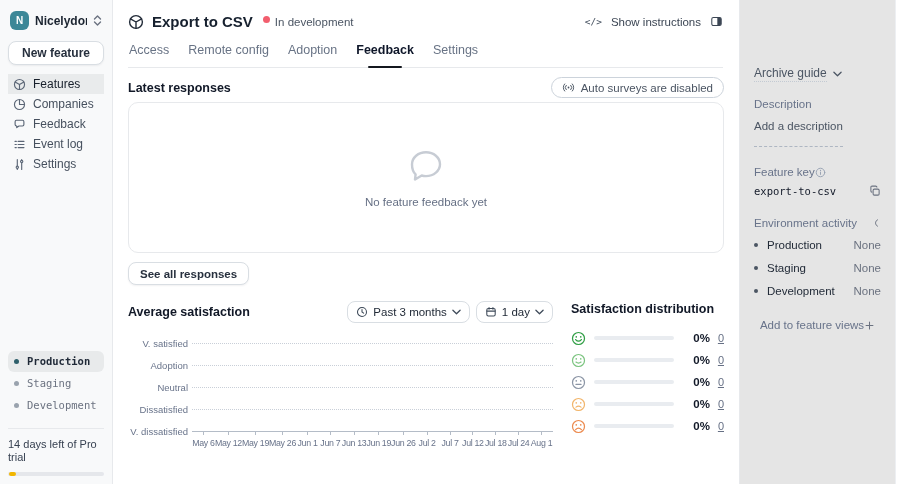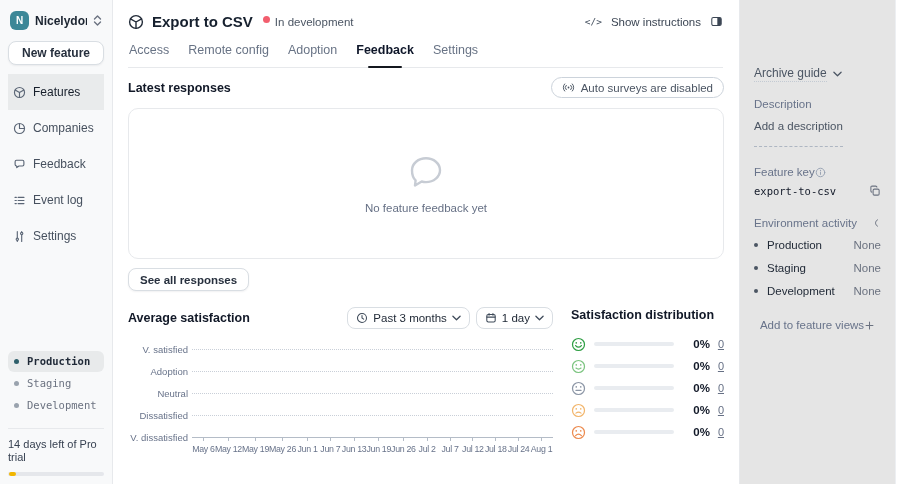--- a/index.html
+++ b/index.html
@@ -8,21 +8,21 @@
 
   
   .sidebar{width:113px;min-width:113px;background:#f8f9fa;border-right:1px solid #e7e9ec;display:flex;flex-direction:column;padding:11px 8px 8px}
   .org-row{display:flex;align-items:center;gap:6px;padding:0 2px;cursor:pointer}
   .avatar{width:19px;height:19px;border-radius:6px;background:currentColor;display:flex;align-items:center;justify-content:center;flex:none}
   .avatar-letter{color:#fff;font-size:10px;font-weight:700}
   .org-name{font-weight:700;font-size:12px;color:#1b2430;flex:1;white-space:nowrap;overflow:hidden}
   .updown{color:#6b7280;flex:none;display:flex}
   .new-feature{margin-top:11px;height:24px;background:#fff;border:1px solid #d9dee3;border-radius:8px;font-family:inherit;font-size:12px;font-weight:700;color:#27303e;box-shadow:0 1px 2px rgba(16,24,40,.06);cursor:pointer}
   .nav{margin-top:9px;display:flex;flex-direction:column;gap:0}
-  .nav-item{display:flex;align-items:center;gap:7px;height:36px;padding:8px 5px;border-radius:0;color:#46505e;font-size:12px;cursor:pointer;white-space:nowrap}
+  .nav-item{display:flex;align-items:center;gap:7px;height:20px;padding:8px 5px;border-radius:0;color:#46505e;font-size:12px;cursor:pointer;white-space:nowrap}
   .nav-item.active{background:#e9ebec;color:#171f2b;font-weight:500}
   .nav-item svg{flex:none;color:#5b6676}
   .spacer{flex:1}
   .envs{display:flex;flex-direction:column;gap:1px;font-family:"DejaVu Sans Mono",monospace;font-size:10.5px}
   .env-item{display:flex;align-items:center;gap:8px;height:21px;padding:0 6px;border-radius:6px;color:#6b7280;cursor:pointer;white-space:nowrap}
   .env-item.active{background:#e8eaeb;color:#1f2937;font-weight:700}
   .env-dot{width:5px;height:5px;border-radius:50%;background:currentColor;flex:none}
   .sb-divider{border-top:1px solid #e7e9ec;margin:12px 0 9px}
   .trial-text{font-size:11px;color:#374151;line-height:1.25}
   .trial-bar{margin-top:7px;height:4px;border-radius:2px;background:#e5e7eb;position:relative}
@@ -46,21 +46,21 @@
   .tabs{display:flex;gap:17px;margin-top:13px;border-bottom:1px solid #e7e9ec}
   .tab{position:relative;padding:0 1px 10px;font-size:12.5px;color:#687385;cursor:pointer;white-space:nowrap}
   .tab.active{color:#0f172a;font-weight:700}
   .tab.active::after{content:"";position:absolute;left:22%;right:22%;bottom:-1px;height:2px;border-radius:2px;background:#14181f}
 
   .content{flex:1;padding:9px 15px 0}
   .row-between{display:flex;align-items:center;justify-content:space-between}
   .section-title{font-size:12.5px;font-weight:700;color:#111827}
   .pill-btn{display:flex;align-items:center;gap:6px;height:21px;padding:0 10px;border:1px solid #ccd3db;border-radius:999px;background:#fff;color:#4b5563;font-size:11.5px;cursor:pointer;white-space:nowrap}
   .pill-btn svg{color:#4b5563}
-  .responses-card{margin-top:10px;height:151px;border:1px solid #e7e9ec;border-radius:10px;display:flex;flex-direction:column;align-items:center;justify-content:center;gap:12px}
+  .responses-card{margin-top:4px;height:151px;border:1px solid #e7e9ec;border-radius:10px;display:flex;flex-direction:column;align-items:center;justify-content:center;gap:12px}
   .bubble{color:#c7ccd4;display:flex}
   .empty-text{font-size:11.5px;color:#667085}
   .see-all{margin-top:9px;height:23px;padding:0 11px;border:1px solid #d9dee3;border-radius:8px;background:#fff;font-family:inherit;font-size:11.5px;font-weight:600;color:#27303e;box-shadow:0 1px 2px rgba(16,24,40,.06);cursor:pointer}
 
   .charts-row{display:flex;gap:18px;margin-top:16px}
   .avg-col{width:425px;min-width:425px}
   .dropdowns{display:flex;gap:6px}
   .dd{display:flex;align-items:center;gap:5px;height:22px;padding:0 8px;border:1px solid #d9dee3;border-radius:8px;background:#fff;font-size:11.5px;font-weight:500;color:#222b38;cursor:pointer;white-space:nowrap}
   .dd svg{color:#3e4a59}
   .chart{position:relative;height:120px;margin-top:12px}

